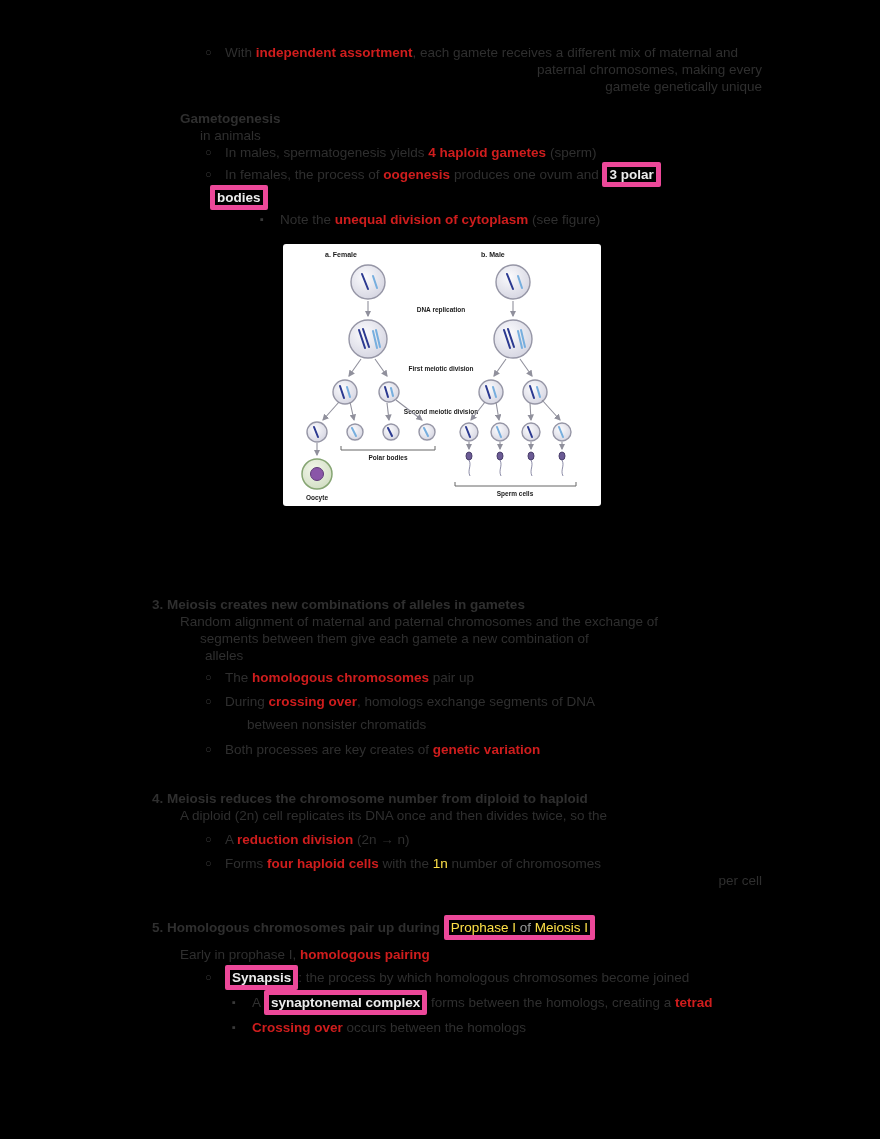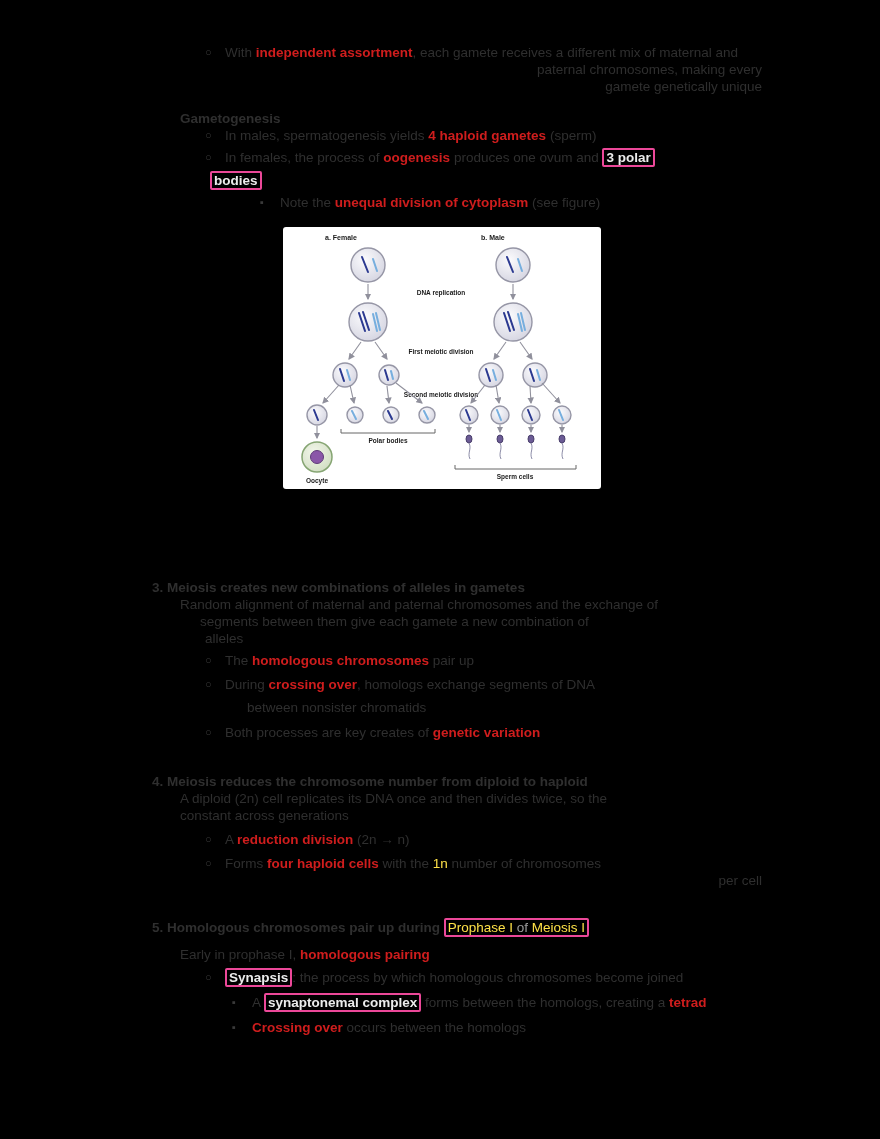--- a/index.html
+++ b/index.html
@@ -18,21 +18,21 @@
   .cont1  { padding-left:73px;text-align:right; }
   .cont06 { padding-left:58px; }
   .cont2  { padding-left:95px; }
   .ind1   { padding-left:28px; }
   .ind15  { padding-left:48px; }
   .ind16  { padding-left:53px; }
   .h { font-weight:700; }
   .t-dark { color:#2f2f2f; }
   .t-red  { color:#cf1d1d; font-weight:700; }
   .t-white{ color:#fde047; font-weight:400; }
-  .t-box  { color:#ececec; font-weight:700; border:2px solid #ec4899; border-radius:2px; padding:0 2px; }
+  .t-box  { color:#ececec; font-weight:700; border:5px solid #ec4899; border-radius:2px; padding:0 2px; }
   .t-gray { color:#9a9a9a; font-weight:400; }
   .mt5 {margin-top:5px;} .mt6 {margin-top:6px;} .mt7 {margin-top:7px;} .mt8 {margin-top:8px;}
   .mt10{margin-top:10px;} .mt15{margin-top:15px;} .mt16{margin-top:16px;}
   .mt30{margin-top:30px;} .mt32{margin-top:32px;} .mt90{margin-top:90px;}
   .figure {
     margin-left:131px; width:318px; height:262px;
     background:#ffffff; border-radius:3px;
   }
   .fig text { font-family:"Liberation Sans", sans-serif; fill:#1a1a1a; }
   .flab  { font-size:6.5px; font-weight:700; }
@@ -57,20 +57,23 @@
     <div class="line cont1">
       <span class="t-dark">paternal chromosomes, making every</span>
     </div>
     <div class="line cont1">
       <span class="t-dark">gamete genetically unique</span>
     </div>
 
     <div class="line ind1 mt15">
       <span class="t-dark h">Gametogenesis</span>
     </div>
+    <div class="line ind15">
+      <span class="t-dark">in animals</span>
+    </div>
     <div class="line b1">
       <span class="bullet">○</span>
       <span class="t-dark">In males, spermatogenesis yields </span><span class="t-red">4 haploid gametes</span><span class="t-dark"> (sperm)</span>
     </div>
     <div class="line b1 mt5">
       <span class="bullet">○</span>
       <span class="t-dark">In females, the process of </span><span class="t-red">oogenesis</span><span class="t-dark"> produces one ovum and </span><span class="t-box">3 polar</span>
     </div>
     <div class="line cont06 mt6">
       <span class="t-box">bodies</span>
@@ -220,23 +223,20 @@
       <span class="bullet">○</span>
       <span class="t-dark">Both processes are key creates of </span><span class="t-red">genetic variation</span>
     </div>
 
     <div class="line mt32">
       <span class="t-dark h">4. Meiosis reduces the chromosome number from diploid to haploid</span>
     </div>
     <div class="line ind1">
       <span class="t-dark">A diploid (2n) cell replicates its DNA once and then divides twice, so the</span>
     </div>
-    <div class="line ind1">
-      <span class="t-dark">constant across generations</span>
-    </div>
     <div class="line b1 mt7">
       <span class="bullet">○</span>
       <span class="t-dark">A </span><span class="t-red">reduction division</span><span class="t-dark"> (2n → n)</span>
     </div>
     <div class="line b1 mt7">
       <span class="bullet">○</span>
       <span class="t-dark">Forms </span><span class="t-red">four haploid cells</span><span class="t-dark"> with the </span><span class="t-white">1n</span><span class="t-dark"> number of chromosomes</span>
     </div>
     <div class="line cont1">
       <span class="t-dark">per cell</span>

